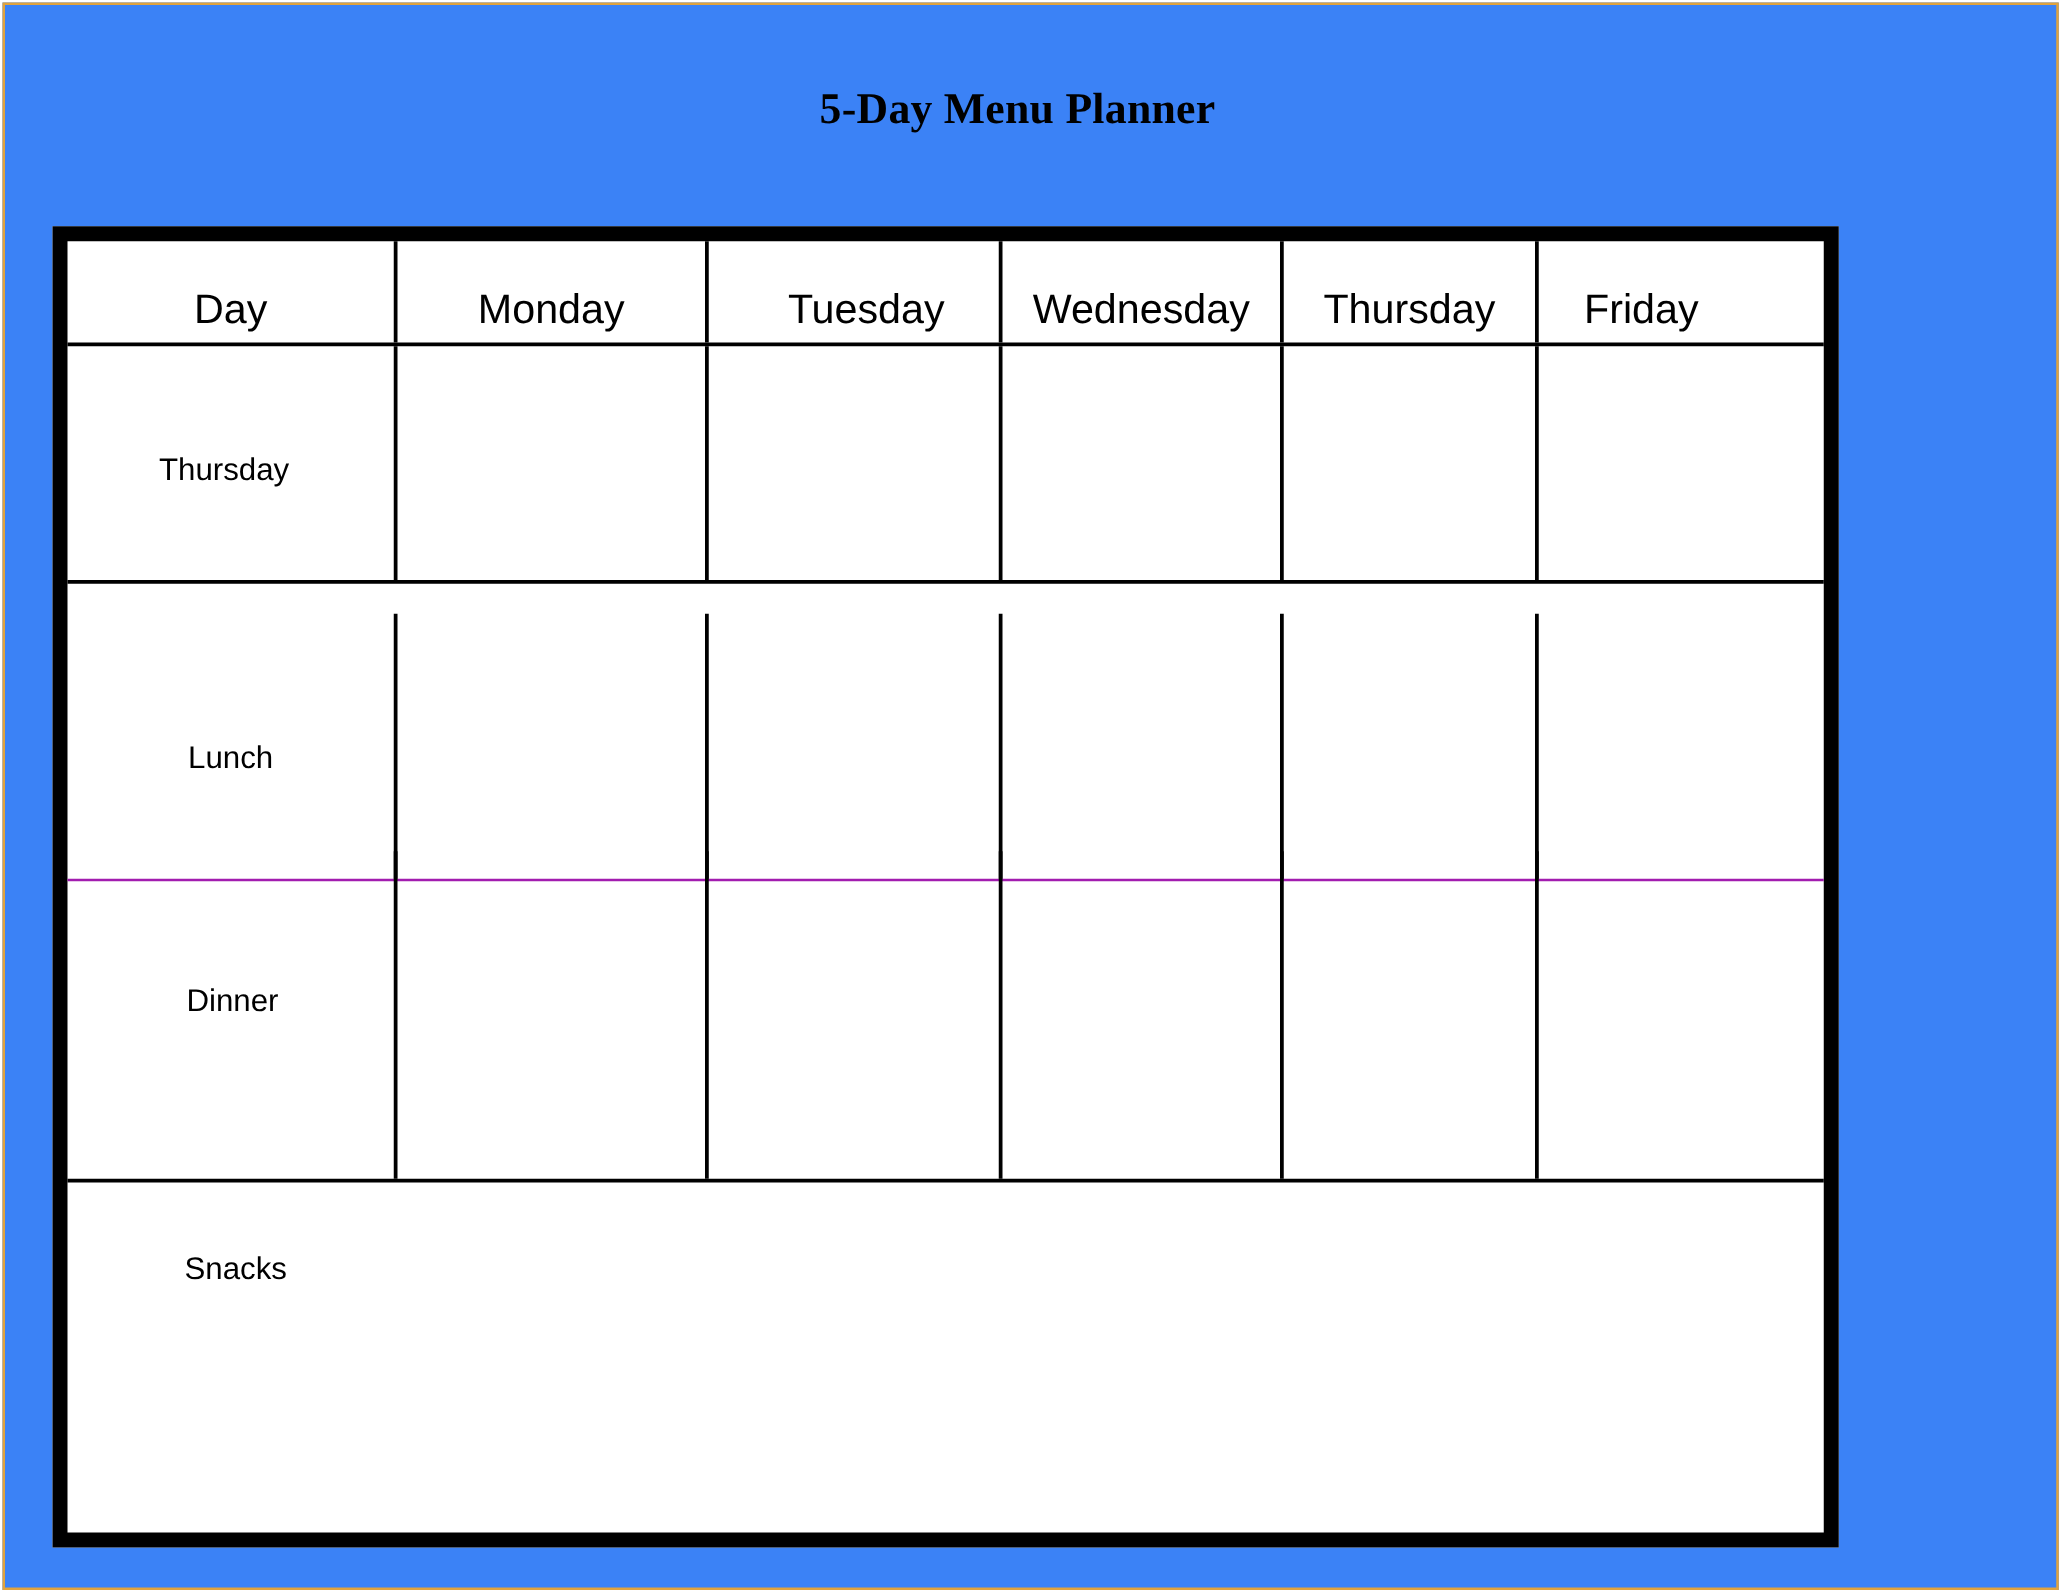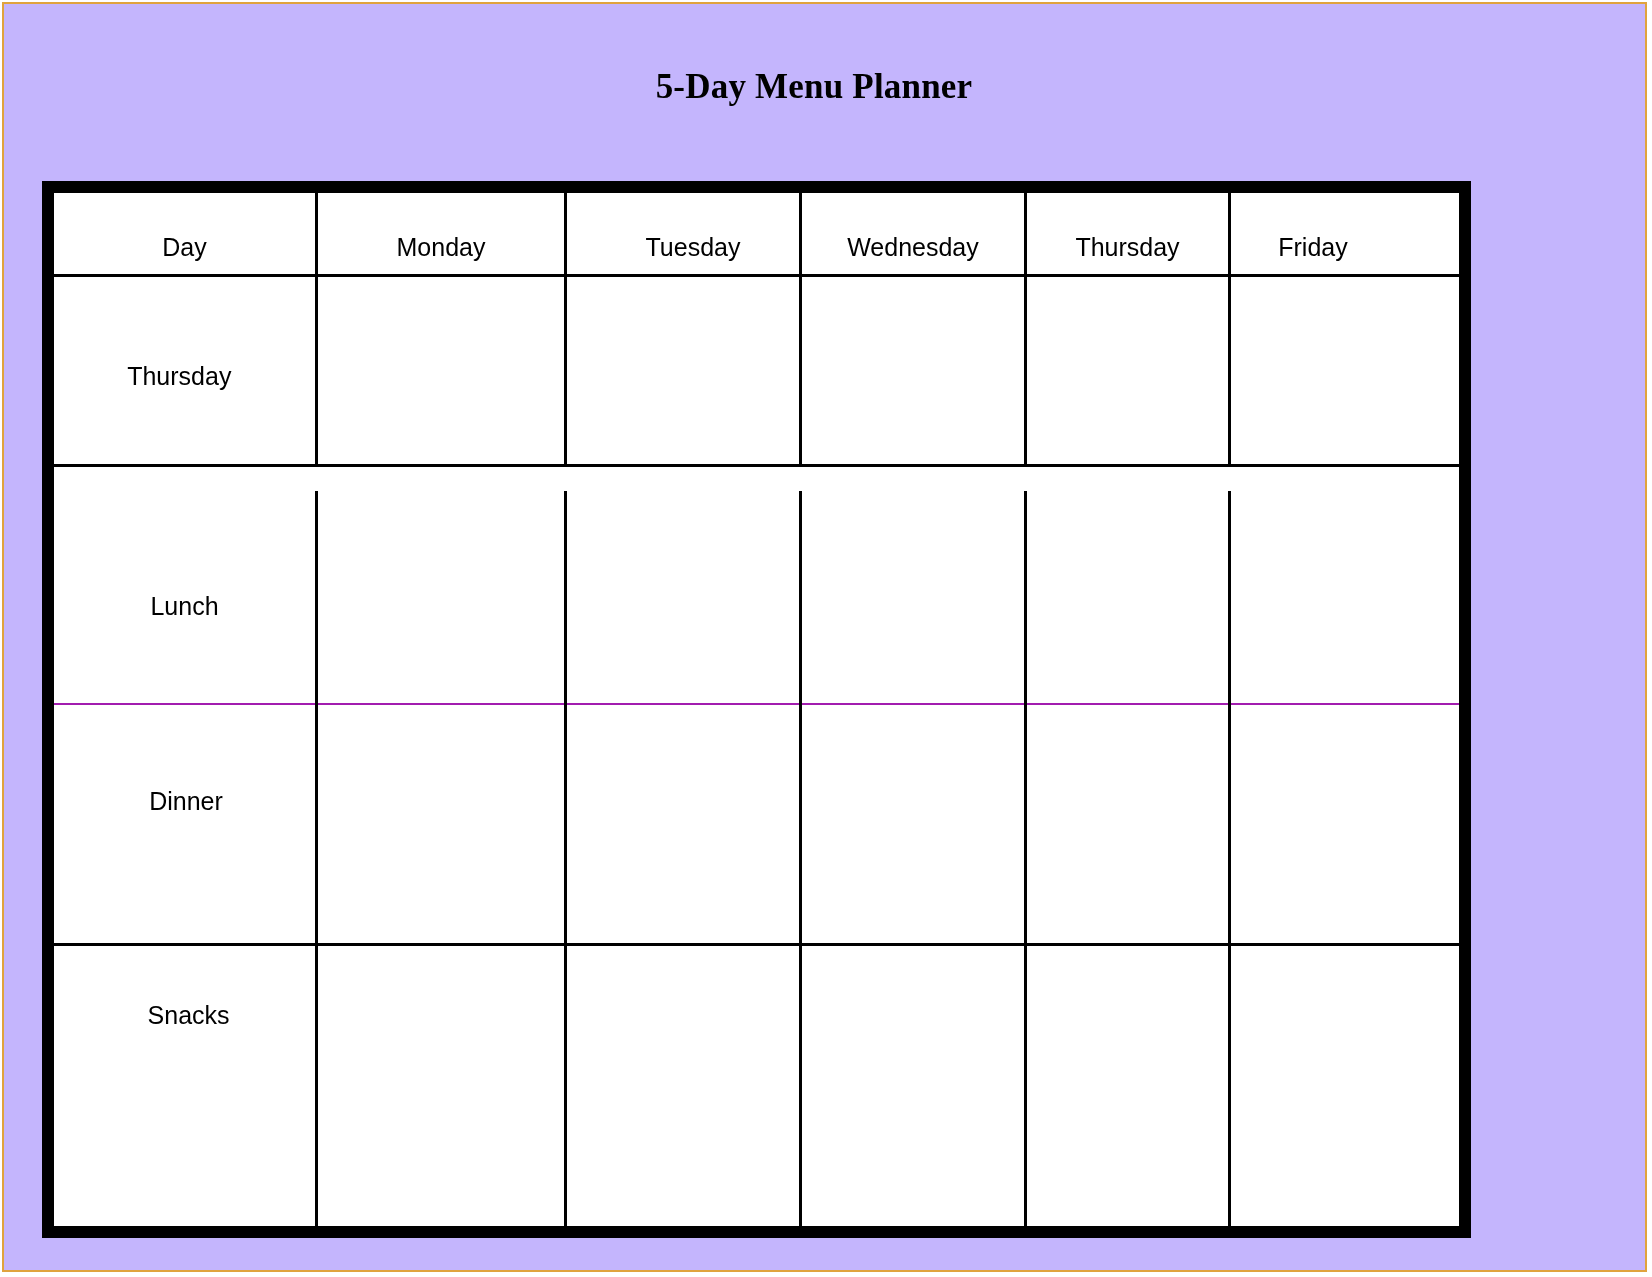--- a/index.html
+++ b/index.html
@@ -18,21 +18,21 @@
 
   
   #page-sheet {
     position: absolute;
     left: 2px;
     top: 2px;
     width: 1645px;
     height: 1270px;
     box-sizing: border-box;
     border: 2px solid #e0a33e;
-    background: #c4b5fd;
+    background: #3b82f6;
     text-decoration: underline;
   }
 
   
   #doc-title {
     position: absolute;
     left: 0;
     top: 62px;
     width: 1620px;
     text-align: center;
@@ -68,21 +68,21 @@
     position: absolute;
     left: 0;
     width: 100%;
     box-sizing: border-box;
     display: flex;
   }
   .row-head   { top: 0px;   height: 84px;  border-bottom: 3px solid #000; }
   .row-break  { top: 84px;  height: 190px; border-bottom: 3px solid #000; }
   .row-lunch  { top: 274px; height: 214px; border-bottom: 2px solid #a21caf; margin-top: 24px; }
   .row-dinner { top: 488px; height: 265px; border-bottom: 3px solid #000; }
-  .row-snacks { top: 753px; height: 280px; }
+  .row-snacks { top: 753px; height: 280px; flex-direction: column; }
 
   
   .cell {
     box-sizing: border-box;
     position: relative;
     border-right: 3px solid #000;
     display: flex;
     justify-content: center;
   }
   .cell:last-child { border-right: none; }
@@ -90,21 +90,21 @@
   .col-day  { width: 264px; }
   .col-mon  { width: 249px; align-items: center; }
   .col-tue  { width: 235px; padding-left: 20px; }
   .col-wed  { width: 225px; }
   .col-thu  { width: 204px; }
   .col-fri  { width: 164px; }
 
   
   .head-label {
     align-self: flex-end;
-    font-size: 25px;
+    font-size: 33px;
     line-height: 30px;
     color: #000;
     padding-bottom: 12px;
     white-space: nowrap;
   }
 
   
   .meal-label {
     font-size: 25px;
     line-height: 30px;

